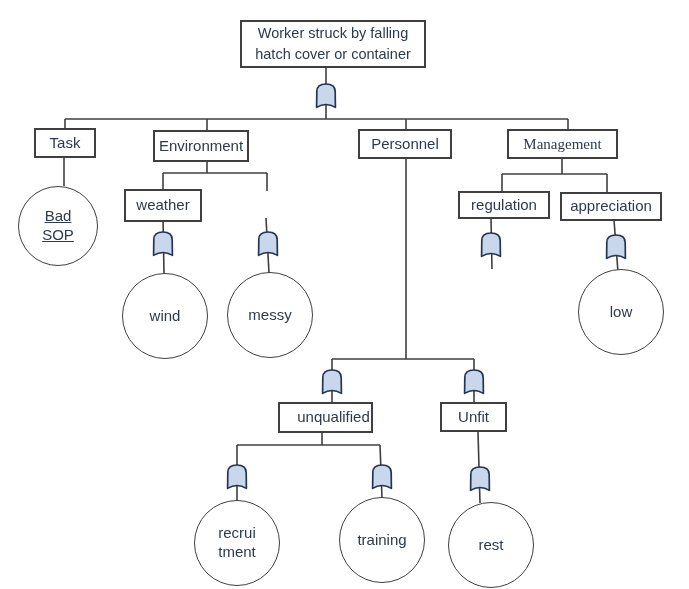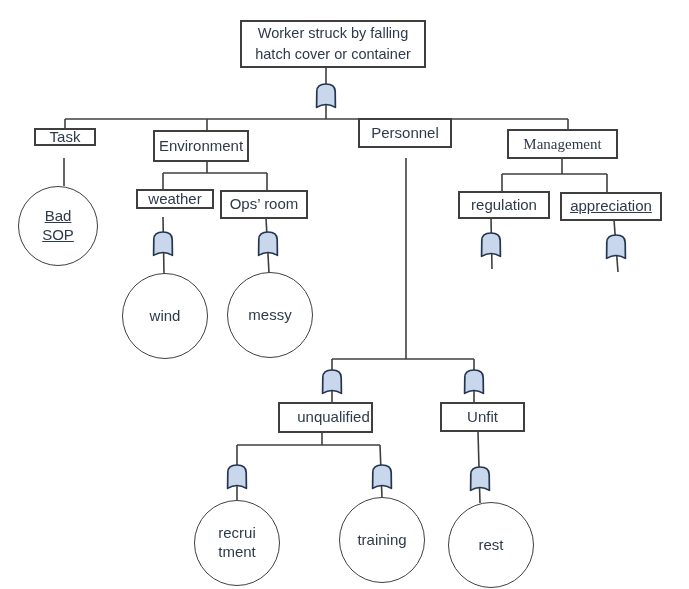--- a/index.html
+++ b/index.html
@@ -116,48 +116,48 @@
       <use href="#orgate" x="320" y="368" width="24" height="27"></use>
       <use href="#orgate" x="462" y="368" width="24" height="27"></use>
       <use href="#orgate" x="225" y="463" width="24" height="27"></use>
       <use href="#orgate" x="370" y="463" width="24" height="27"></use>
       <use href="#orgate" x="468" y="465" width="24" height="27"></use>
     </g>
   </svg>
 
   <div class="node box top-box" style="left:240px;top:20px;width:186px;height:48px;">Worker struck by falling hatch cover or container</div>
 
-  <div class="node box" style="left:34px;top:128px;width:62px;height:18px;">Task</div>
+  <div class="node box" style="left:34px;top:128px;width:62px;height:30px;">Task</div>
 
   <div class="node box" style="left:153px;top:130px;width:96px;height:32px;">Environment</div>
 
-  <div class="node box" style="left:358px;top:118px;width:94px;height:30px;">Personnel</div>
+  <div class="node box" style="left:358px;top:129px;width:94px;height:30px;">Personnel</div>
 
   <div class="node box" style="left:507px;top:129px;width:111px;height:30px;font-family:Liberation Serif, serif;">Management</div>
 
-  <div class="node box" style="left:124px;top:189px;width:78px;height:20px;margin-left:12px;">weather</div>
+  <div class="node box" style="left:124px;top:189px;width:78px;height:33px;">weather</div>
 
-  <div class="node box" style="left:220px;top:190px;width:88px;height:29px;">Ops’ room</div>
 
   <div class="node box" style="left:458px;top:191px;width:92px;height:28px;">regulation</div>
 
-  <div class="node box" style="left:560px;top:192px;width:102px;height:29px;text-decoration:underline;">appreciation</div>
+  <div class="node box" style="left:560px;top:192px;width:102px;height:29px;">appreciation</div>
 
   <div class="node box" style="left:278px;top:402px;width:95px;height:31px;padding-left:16px;">unqualified</div>
 
-  <div class="node box" style="left:440px;top:402px;width:85px;height:30px;">Unfit</div>
+  <div class="node box" style="left:440px;top:402px;width:67px;height:30px;">Unfit</div>
 
   <div class="node event-circle" style="left:18px;top:186px;width:80px;height:80px;text-decoration:underline;">Bad
 SOP</div>
 
   <div class="node event-circle" style="left:122px;top:273px;width:86px;height:86px;">wind</div>
 
   <div class="node event-circle" style="left:227px;top:272px;width:86px;height:86px;">messy</div>
 
 
+  <div class="node event-circle" style="left:578px;top:269px;width:86px;height:86px;">low</div>
 
   <div class="node event-circle" style="left:194px;top:500px;width:86px;height:86px;">recrui
 tment</div>
 
   <div class="node event-circle" style="left:339px;top:497px;width:86px;height:86px;">training</div>
 
   <div class="node event-circle" style="left:448px;top:502px;width:86px;height:86px;">rest</div>
 
 </div>
 

